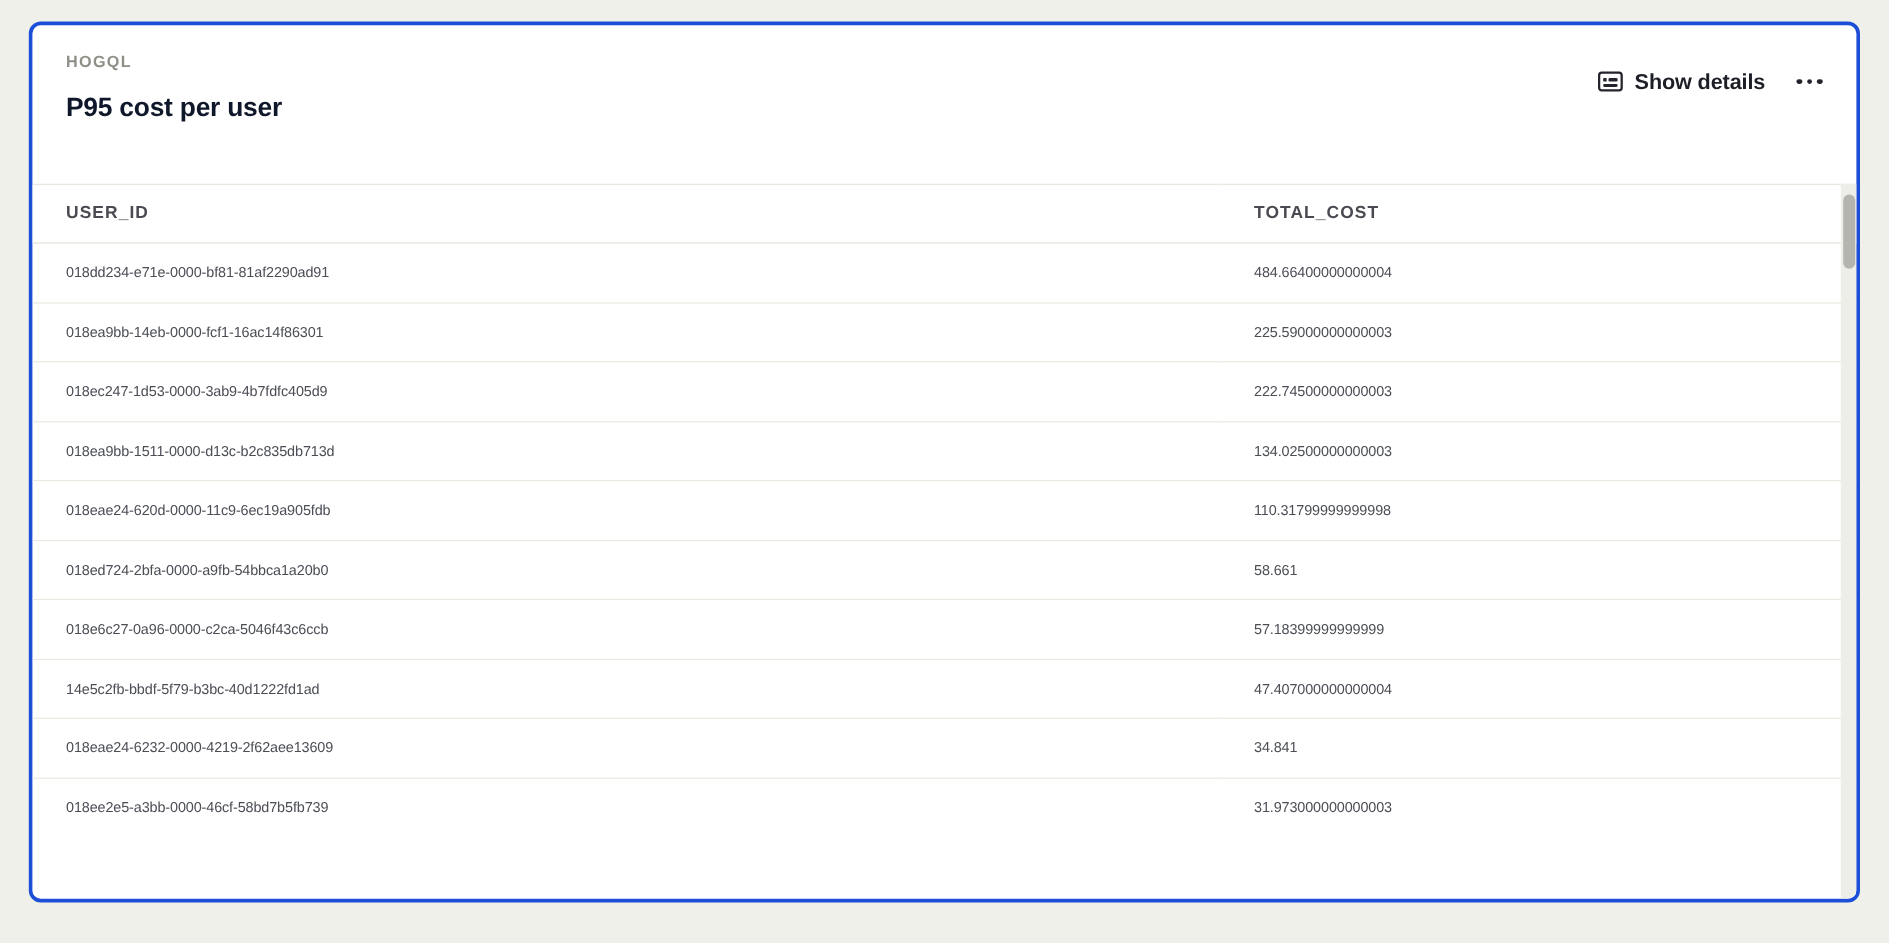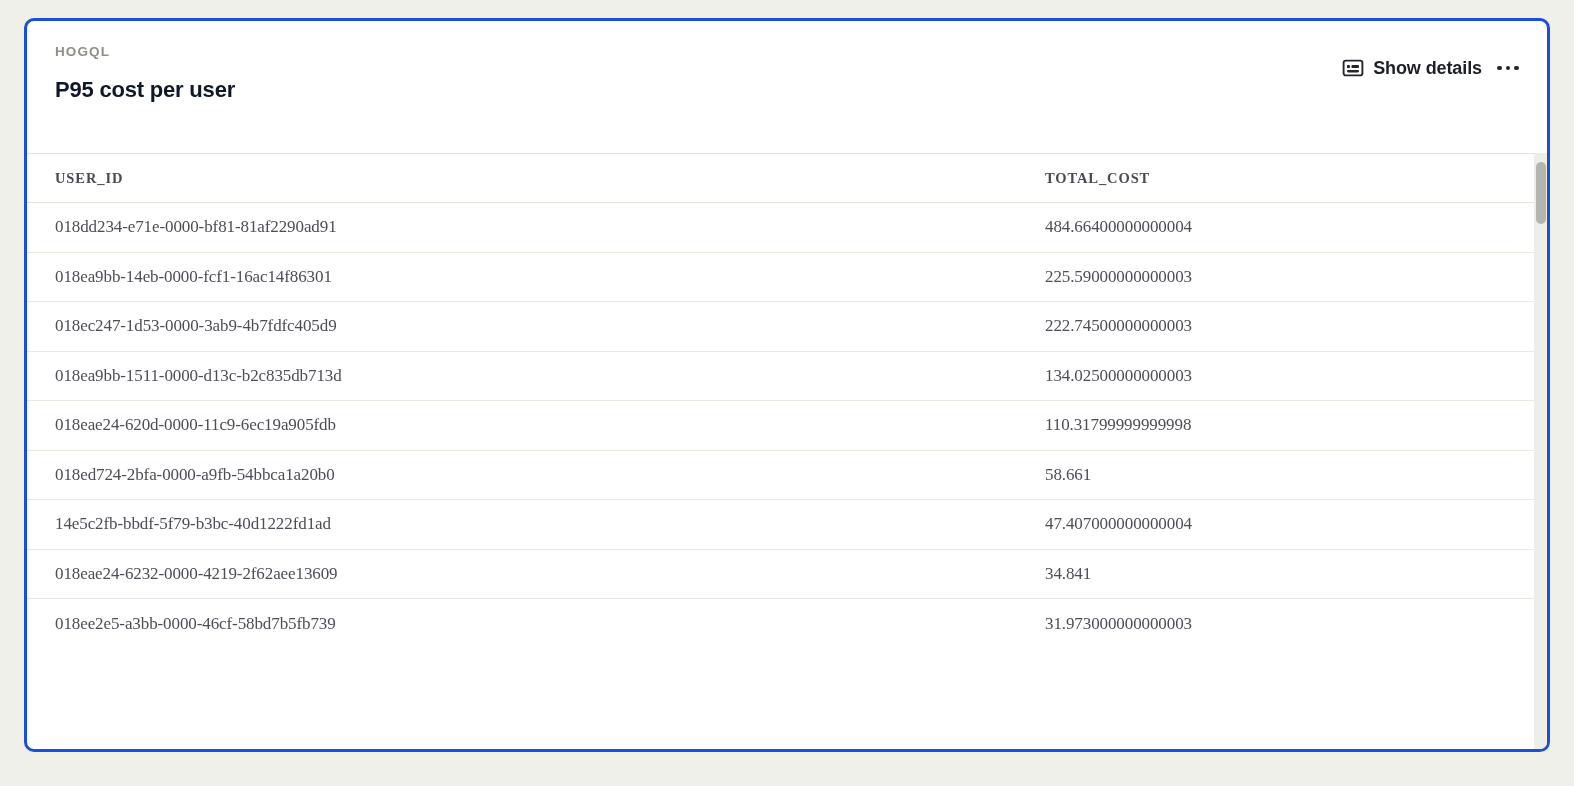--- a/index.html
+++ b/index.html
@@ -60,21 +60,21 @@
     letter-spacing: -0.2px;
     line-height: 1.1;
   }
 
   .header-actions {
     position: absolute;
     top: 30px;
     right: 22px;
     display: flex;
     align-items: center;
-    gap: 3px;
+    gap: 14px;
   }
 
   .show-details-btn {
     display: flex;
     align-items: center;
     gap: 9px;
     background: transparent;
     border: none;
     padding: 6px 6px;
     cursor: pointer;
@@ -122,40 +122,39 @@
 
   table.results {
     width: 1524px;
     border-collapse: collapse;
     table-layout: fixed;
   }
 
   table.results th, table.results td {
     text-align: left;
     border-top: 1px solid #e9e9e2;
-    font-family: Liberation Serif, serif;
   }
 
   table.results thead th {
     border-top: 1px solid #e3e3da;
     border-bottom: 1px solid #e3e3da;
     height: 49px;
     padding: 0 0 0 28px;
     font-size: 14.5px;
     font-weight: 700;
     letter-spacing: 0.9px;
     color: #4a4b52;
     text-transform: uppercase;
     background: #ffffff;
   }
 
   table.results tbody td {
     height: 49.5px;
     padding: 0 0 0 28px;
-    font-size: 17px;
+    font-size: 12px;
     font-weight: 400;
     color: #4c4e56;
     letter-spacing: -0.1px;
     white-space: nowrap;
     overflow: hidden;
   }
 
   .col-userid { width: 990px; }
   .col-cost   { width: 534px; }
 
@@ -245,20 +244,24 @@
               </tr>
               <tr>
                 <td>018eae24-620d-0000-11c9-6ec19a905fdb</td>
                 <td>110.31799999999998</td>
               </tr>
               <tr>
                 <td>018ed724-2bfa-0000-a9fb-54bbca1a20b0</td>
                 <td>58.661</td>
               </tr>
               <tr>
+                <td>018e6c27-0a96-0000-c2ca-5046f43c6ccb</td>
+                <td>57.18399999999999</td>
+              </tr>
+              <tr>
                 <td>14e5c2fb-bbdf-5f79-b3bc-40d1222fd1ad</td>
                 <td>47.407000000000004</td>
               </tr>
               <tr>
                 <td>018eae24-6232-0000-4219-2f62aee13609</td>
                 <td>34.841</td>
               </tr>
               <tr>
                 <td>018ee2e5-a3bb-0000-46cf-58bd7b5fb739</td>
                 <td>31.973000000000003</td>

